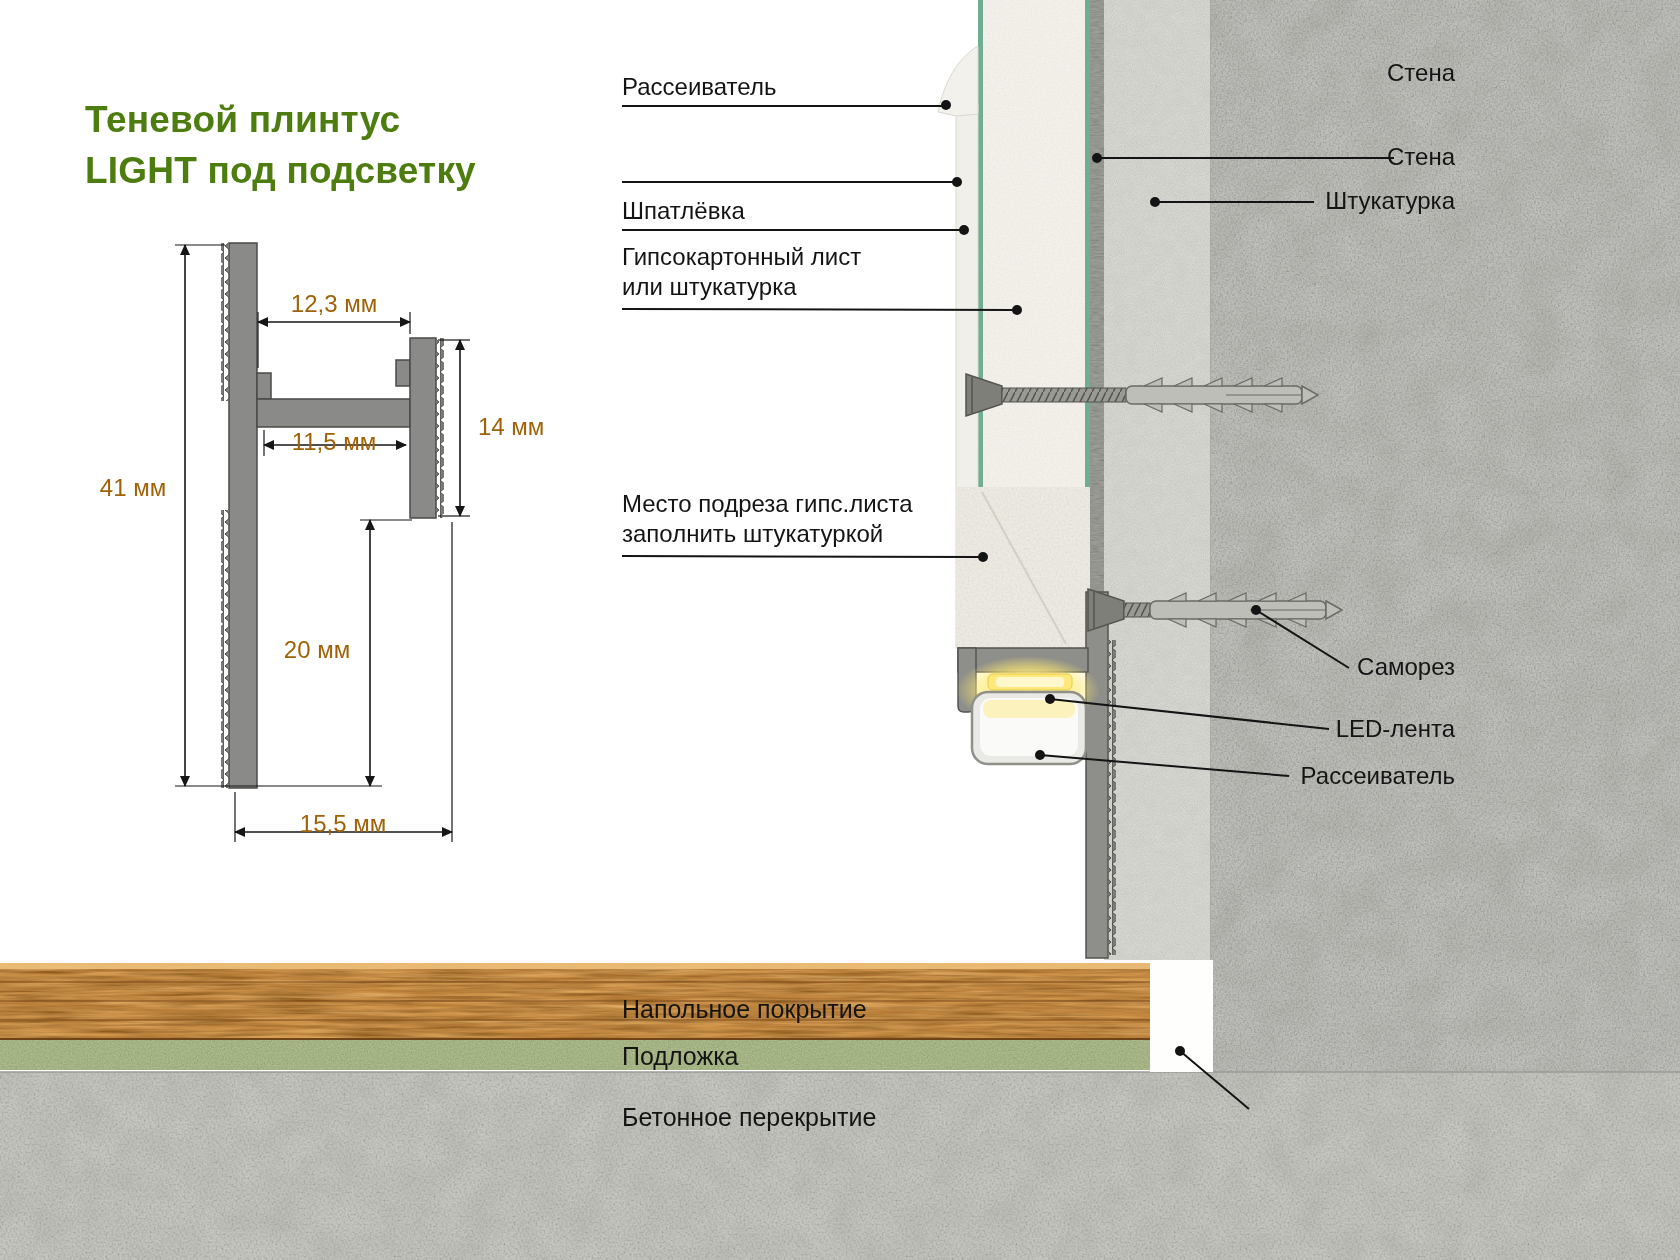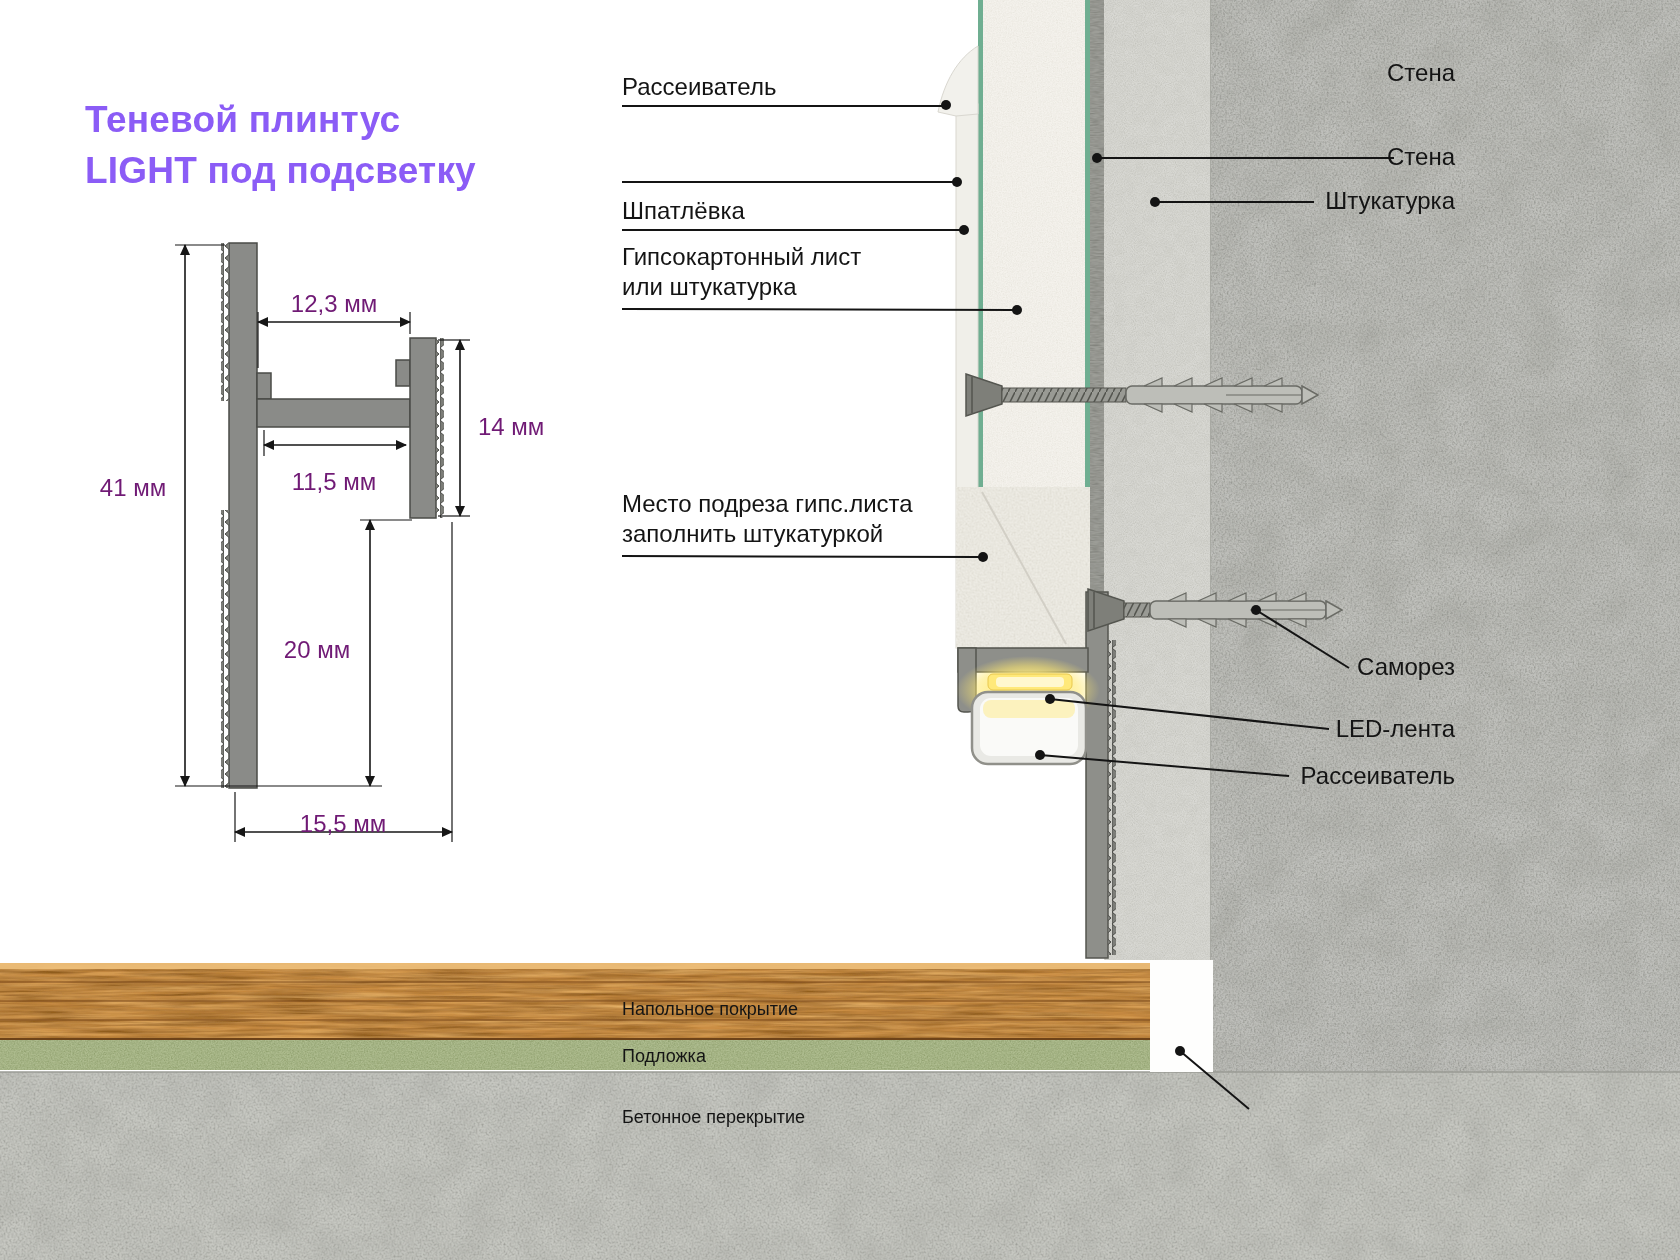--- a/index.html
+++ b/index.html
@@ -1,26 +1,26 @@
 <!DOCTYPE html>
 <html><head>
 <meta charset="utf-8">
 <style>
   html,body{margin:0;padding:0}
   body{width:1680px;height:1260px;background:#fff;color:#141414;
        font-family:"Liberation Sans","DejaVu Sans",sans-serif;}
   #canvas{position:relative;width:1680px;height:1260px;overflow:hidden;background:#fff}
   #canvas svg.art{position:absolute;left:0;top:0}
   .lbl{position:absolute;font-size:24px;line-height:30px;white-space:nowrap;color:#141414}
-  .lbl.big{font-size:18px;line-height:31px}
+  .lbl.big{font-size:25px;line-height:31px}
   .lbl.ra{text-align:right}
-  .dim{position:absolute;font-size:24px;line-height:28px;white-space:nowrap;color:#701a75}
+  .dim{position:absolute;font-size:24px;line-height:28px;white-space:nowrap;color:#a16207}
   .dim.c{text-align:center}
   .title{position:absolute;left:85px;top:94px;font-size:37px;line-height:51px;
-         font-weight:600;color:#8b5cf6;letter-spacing:.2px}
+         font-weight:600;color:#4d7c0f;letter-spacing:.2px}
 </style>
 </head>
 <body>
 
 <div id="canvas">
 
 <svg class="art" width="1680" height="1260" viewBox="0 0 1680 1260">
   <defs>
     <marker id="arr" markerWidth="12" markerHeight="10" refX="10" refY="5" orient="auto-start-reverse" markerUnits="userSpaceOnUse">
       <path d="M0,0 L11,5 L0,10 Z" fill="#161616"></path>
@@ -294,21 +294,21 @@
     <circle cx="1180" cy="1051" r="5"></circle>
   </g>
 </svg>
 
 <div class="title">
   <div>Теневой плинтус</div>
   <div>LIGHT под подсветку</div>
 </div>
 
 <div class="dim c" style="left:264px;top:290px;width:140px">12,3 мм</div>
-<div class="dim c" style="left:264px;top:468px;width:140px">11,5 мм</div>
+<div class="dim c" style="left:264px;top:428px;width:140px">11,5 мм</div>
 <div class="dim" style="left:478px;top:413px">14 мм</div>
 <div class="dim c" style="left:92px;top:474px;width:82px">41 мм</div>
 <div class="dim c" style="left:276px;top:636px;width:82px">20 мм</div>
 <div class="dim c" style="left:272px;top:810px;width:142px">15,5 мм</div>
 
 <div class="lbl" style="left:622px;top:72px">Рассеиватель</div>
 <div class="lbl" style="left:622px;top:196px">Шпатлёвка</div>
 <div class="lbl" style="left:622px;top:489px">
   <div>Место подреза гипс.листа</div>
   <div>заполнить штукатуркой</div>

